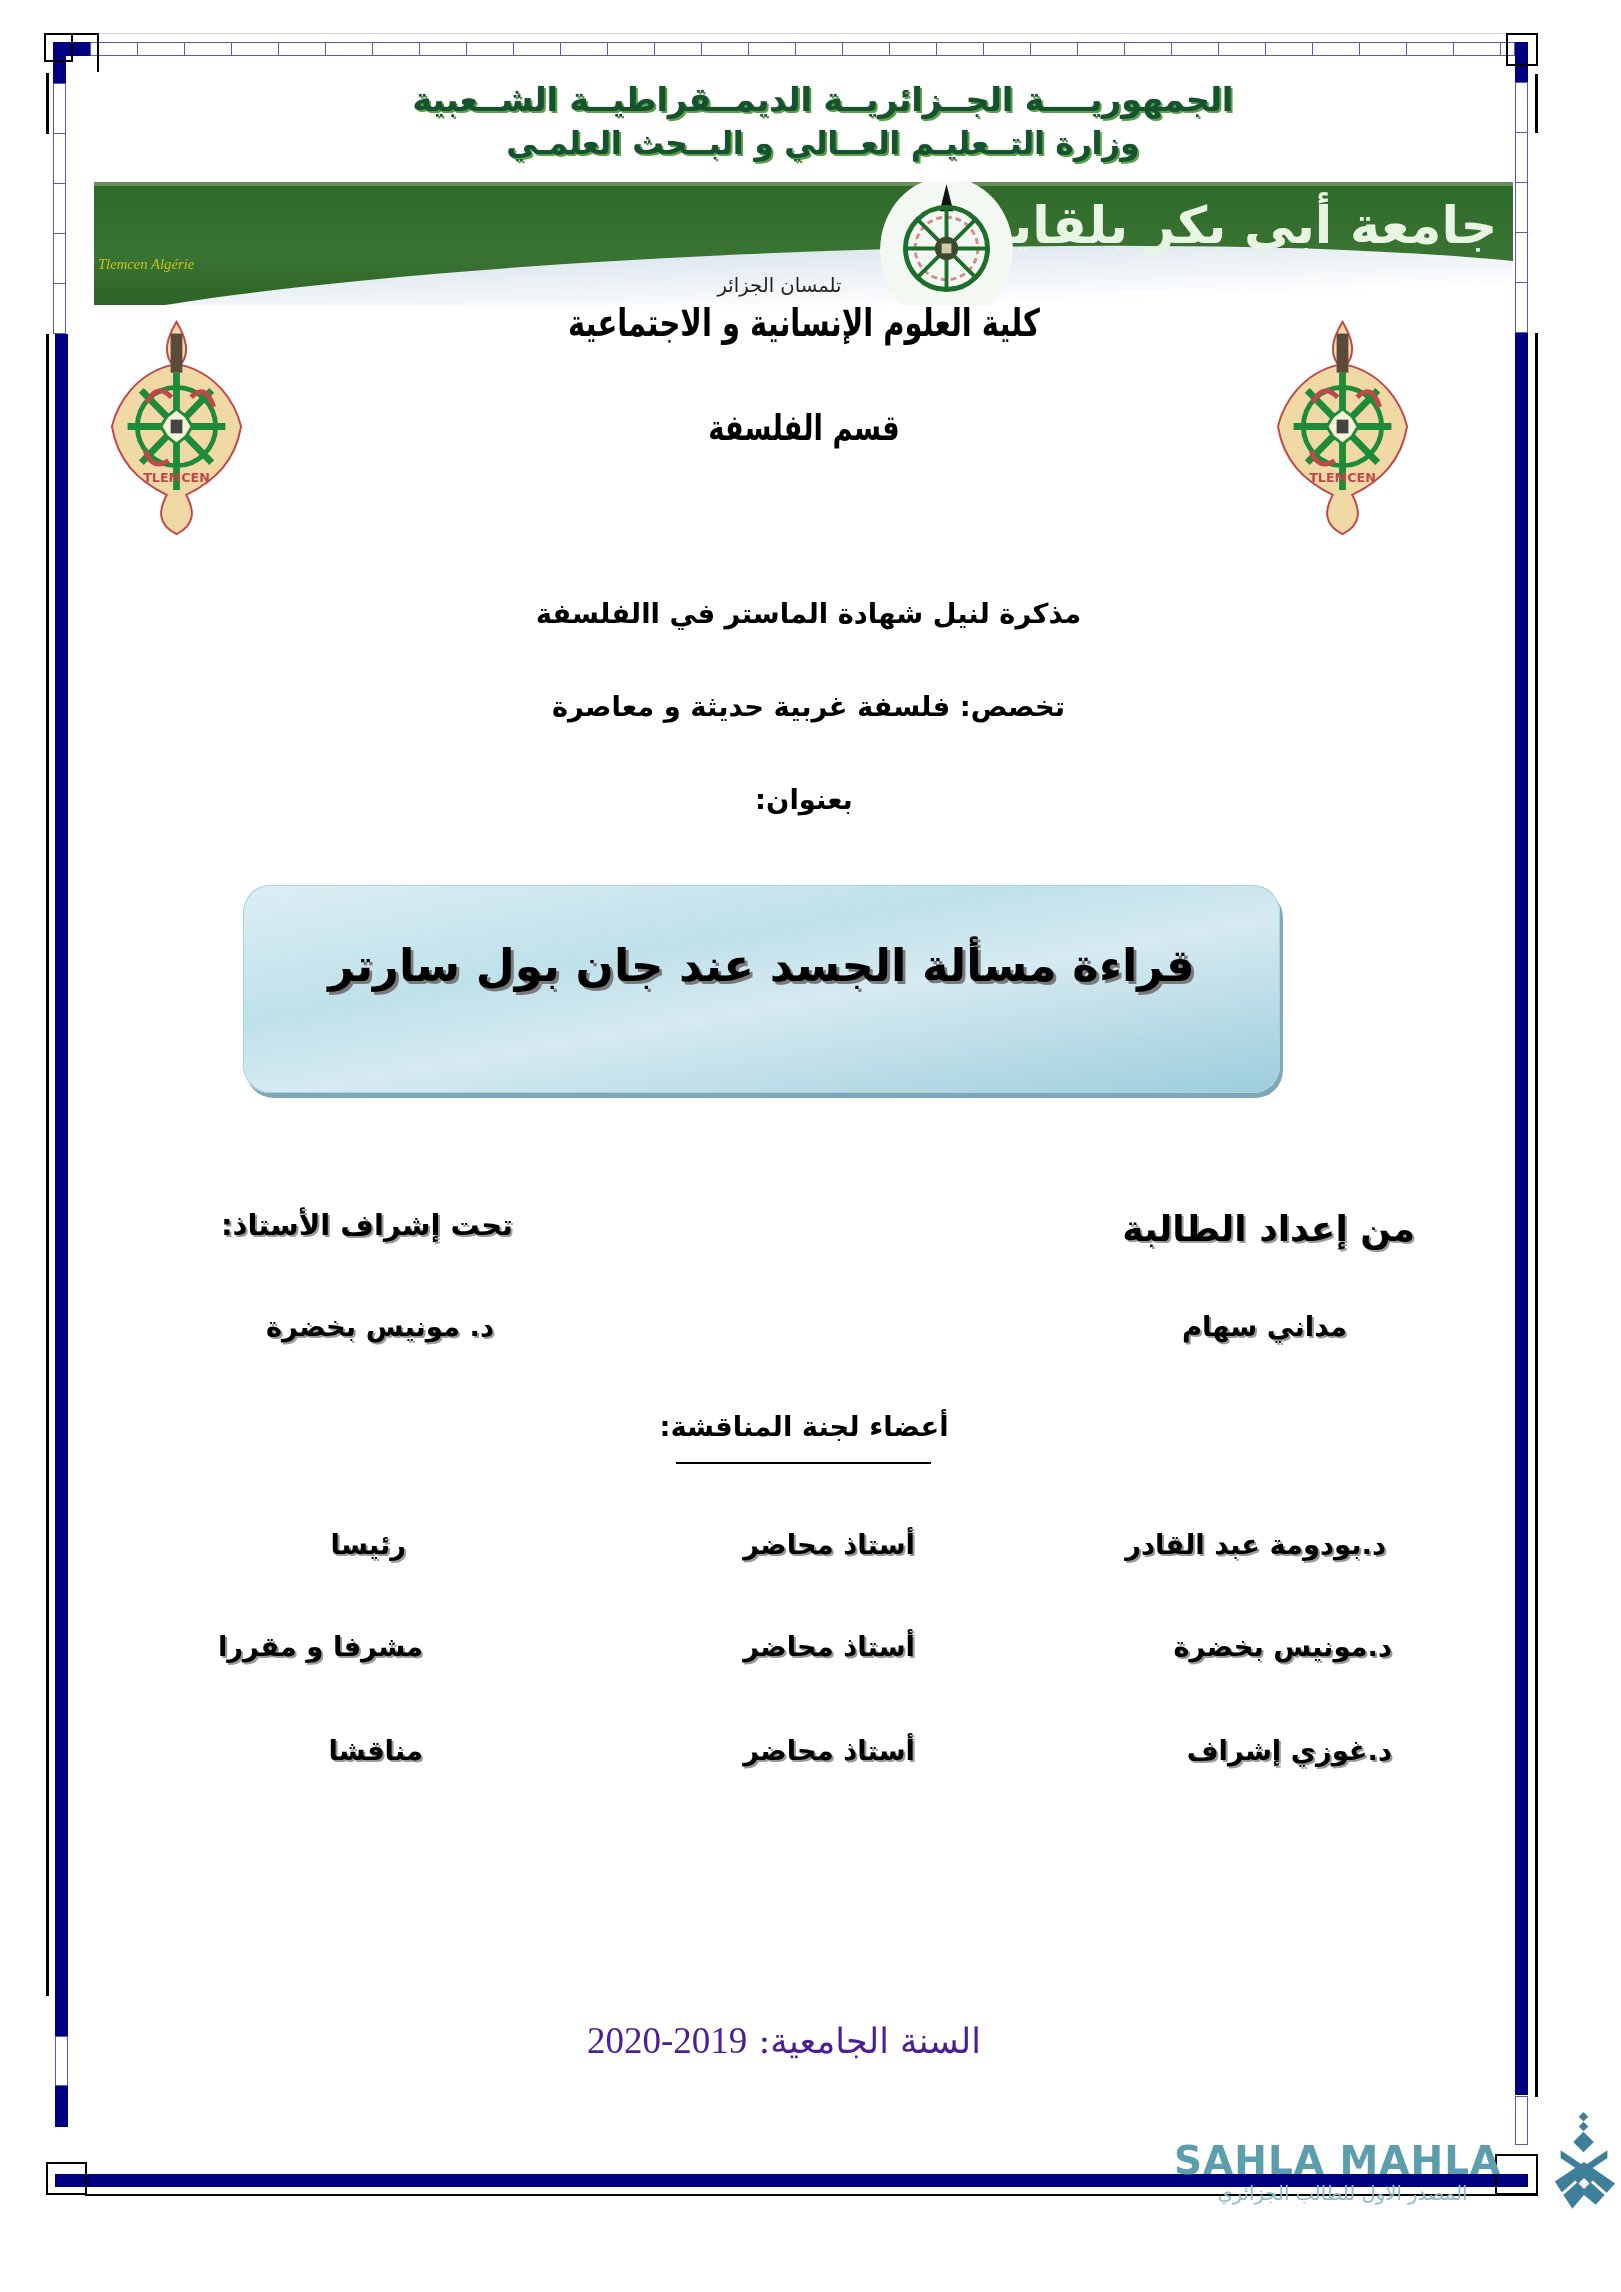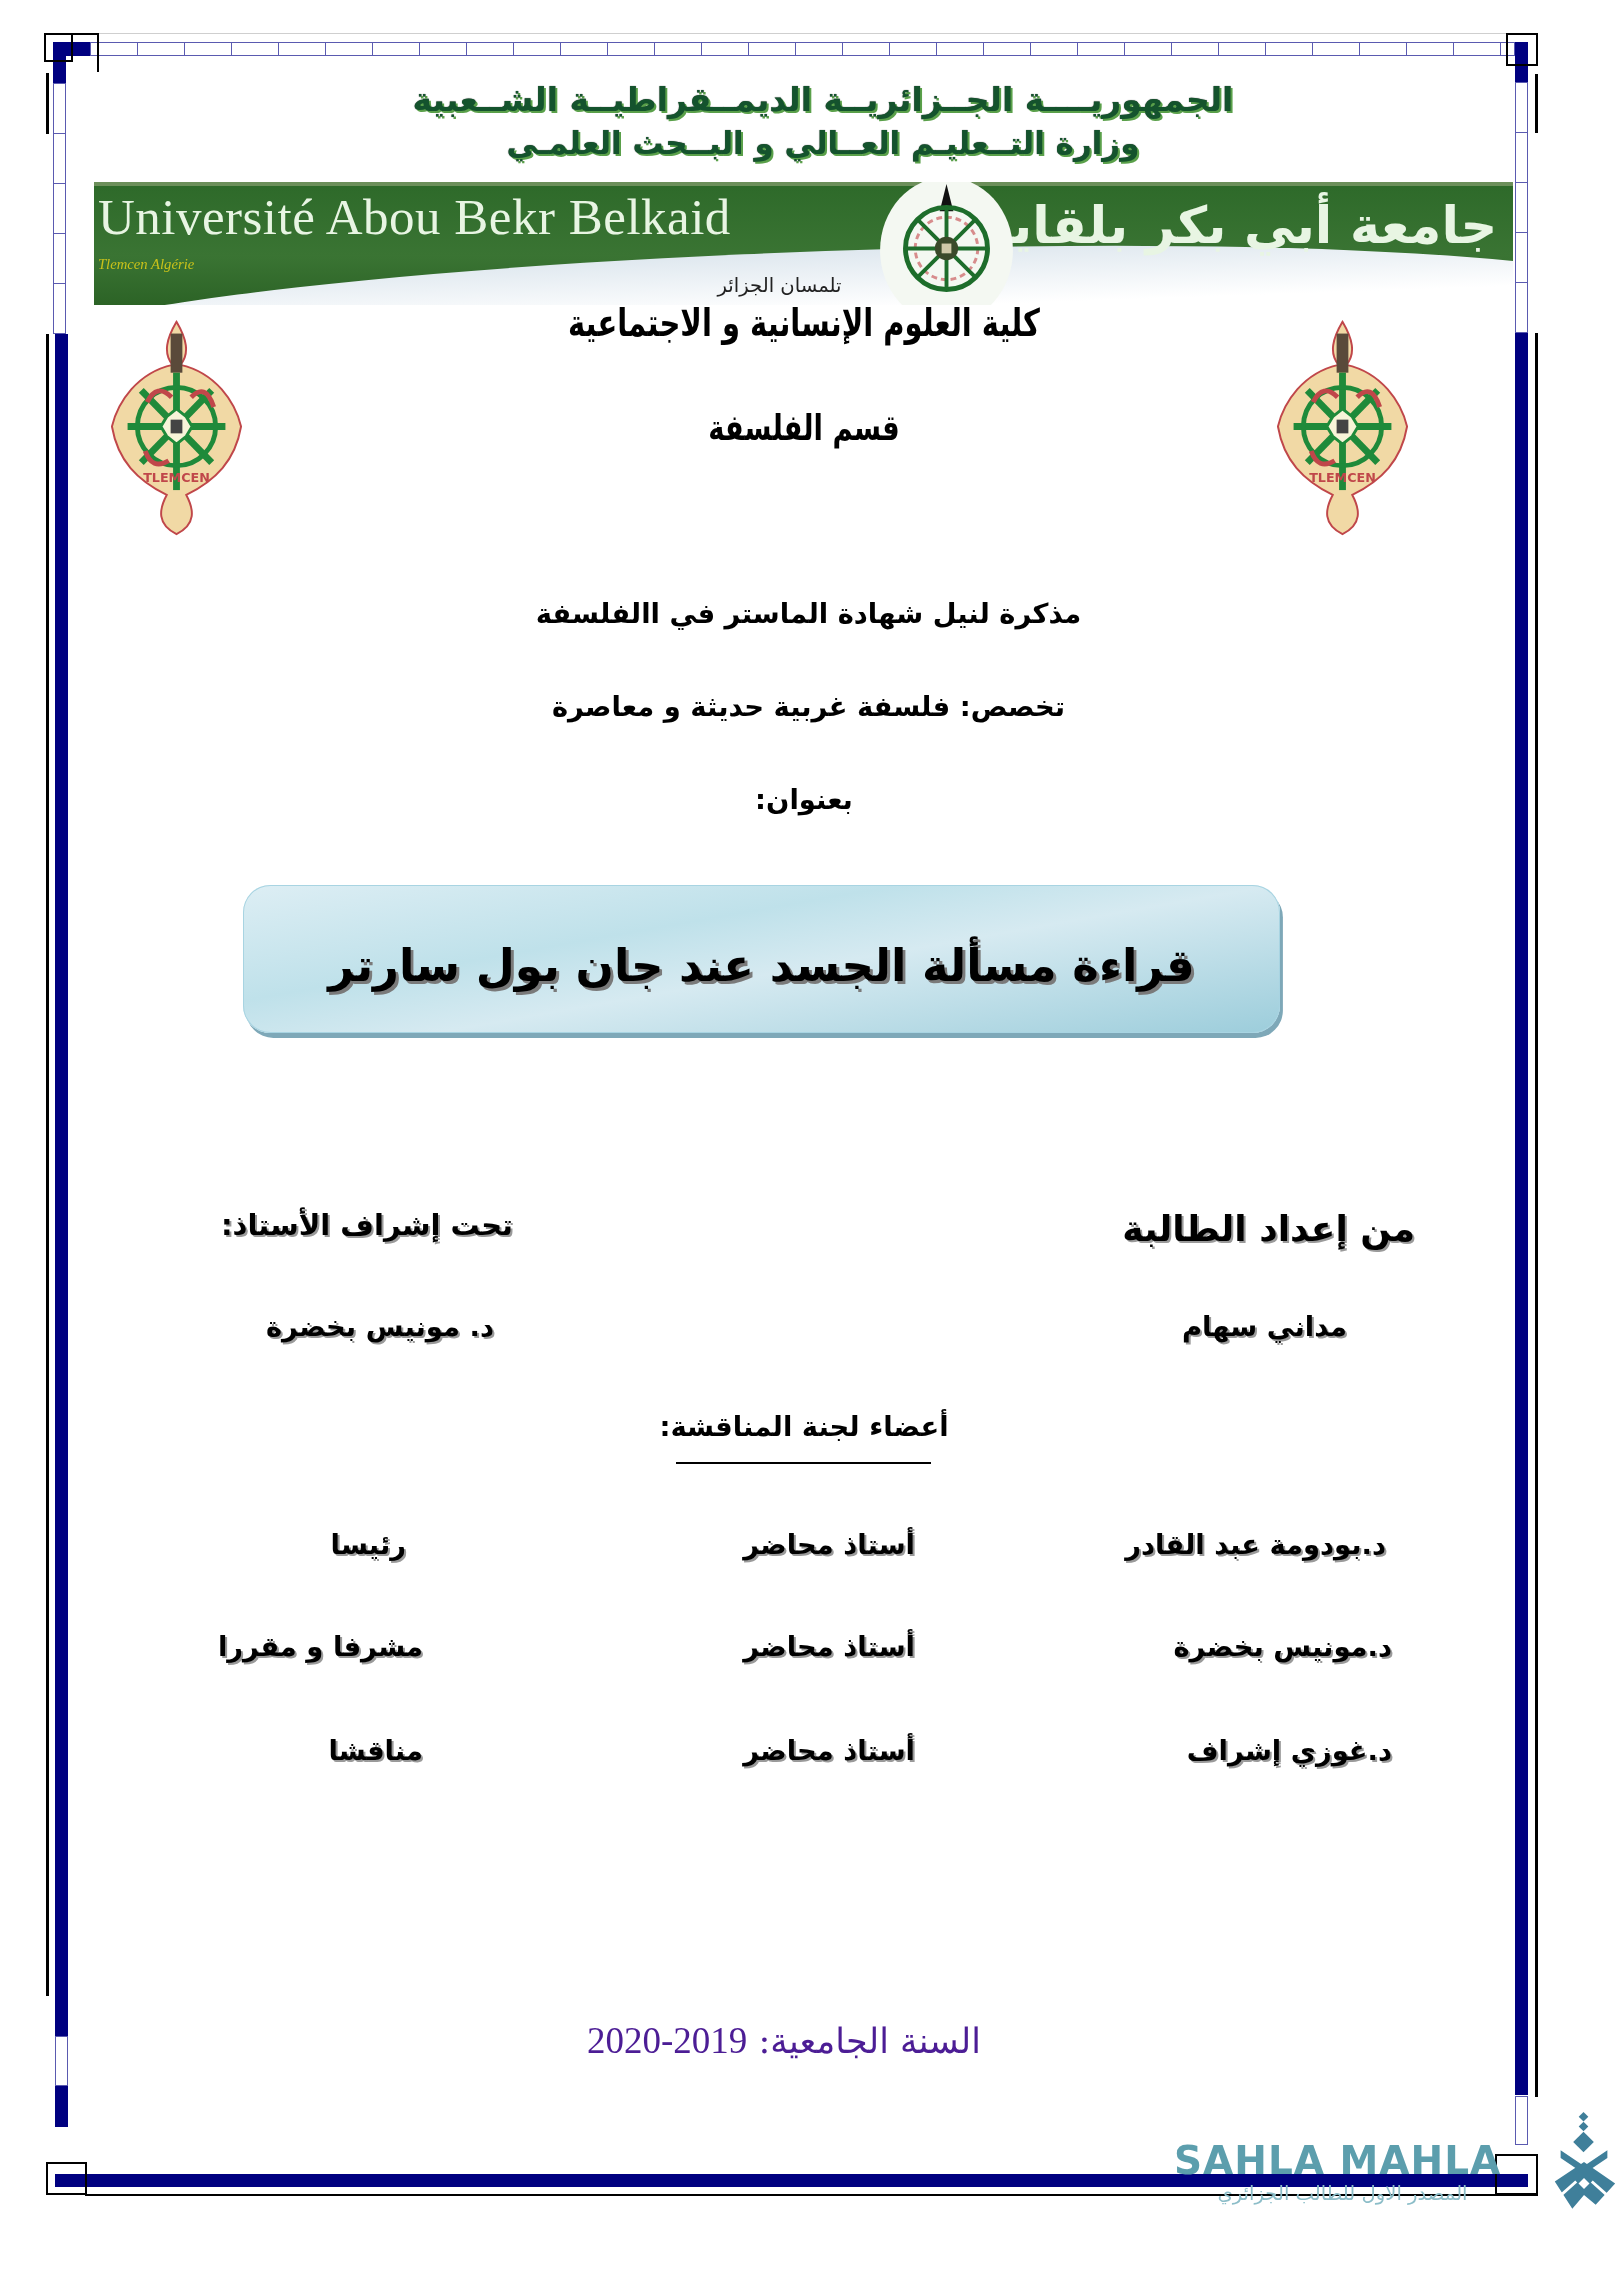--- a/index.html
+++ b/index.html
@@ -26,21 +26,21 @@
   .banner-emblem-label { position: absolute; left: 706px; top: 274px; width: 147px; text-align: center; font-family: "DejaVu Sans", sans-serif; font-size: 19.6px; color: #222; direction: rtl; }
 
   
   .side-logo { position: absolute; width: 157px; height: 225px; }
 
   
   .ar { position: absolute; direction: rtl; font-family: "DejaVu Sans", sans-serif; font-weight: bold; color: #000; white-space: nowrap; }
   .center { text-align: center; }
   .shadowtxt { text-shadow: 2px 2px 0 #9a9a9a; }
 
-  .title-box { position: absolute; left: 243px; top: 885px; width: 1037px; height: 148px; border-radius: 27.4px;
+  .title-box { position: absolute; left: 243px; top: 885px; width: 1037px; height: 208px; border-radius: 27.4px;
     background: linear-gradient(170deg,#ddeef4 0%,#bfe1ea 35%,#d6eaf1 55%,#9ccddb 100%);
     box-shadow: 2.9px 4.9px 0 #7ea8b8, inset 0 0 0 1px #a8d4e2; }
   .title-text { position: absolute; left: 0; right: 0; top: 54px; text-align: center; direction: rtl;
     font-family: "DejaVu Sans", sans-serif; font-weight: bold; font-size: 45px; color: #000; text-shadow: 2.9px 2.9px 0 #7a7a7a; }
 
   .underline { position: absolute; left: 676px; top: 1462px; width: 255px; height: 2px; background: #000; }
 
   .year { position: absolute; left: 549px; top: 2019px; width: 470px; text-align: center; direction: rtl; font-size: 35px; color: #4c1d95; }
   .year .lbl { font-family: "DejaVu Serif", serif; }
   .year .val { font-family: "Liberation Serif", serif; font-size: 37px; }
@@ -90,21 +90,20 @@
 <div class="hdr-line" style="top:80px;font-size:33px;">
   <span class="shadow">الجمهوريــــة الجــزائريــة الديمــقراطيــة الشــعبية</span>
 </div>
 <div class="hdr-line" style="top:125px;font-size:31px;">
   <span class="shadow">وزارة التــعليـم العــالي و البــحث العلمـي</span>
 </div>
 
 <div class="banner">
   <div class="banner-bg"></div>
   <div class="banner-curve"></div>
-  <div class="banner-fr">Université Abou Bekr Belkaid</div>
   <div class="banner-sub">Tlemcen   Algérie</div>
   <div class="banner-ar">جامعة أبي بكر بلقايد</div>
   <svg class="banner-emblem" viewBox="0 0 150 130">
     <ellipse cx="75" cy="70" rx="68" ry="75" fill="#f4f8f2"></ellipse>
     <polygon points="75,2 68,30 82,30" fill="#111"></polygon>
     <circle cx="75" cy="68" r="42" fill="none" stroke="#1d6d2b" stroke-width="5"></circle>
     <circle cx="75" cy="68" r="32" fill="none" stroke="#d78c8c" stroke-width="3" stroke-dasharray="6 4"></circle>
     <g stroke="#1d6d2b" stroke-width="4">
       <line x1="75" y1="26" x2="75" y2="110"></line>
         <line x1="33" y1="68" x2="117" y2="68"></line>

